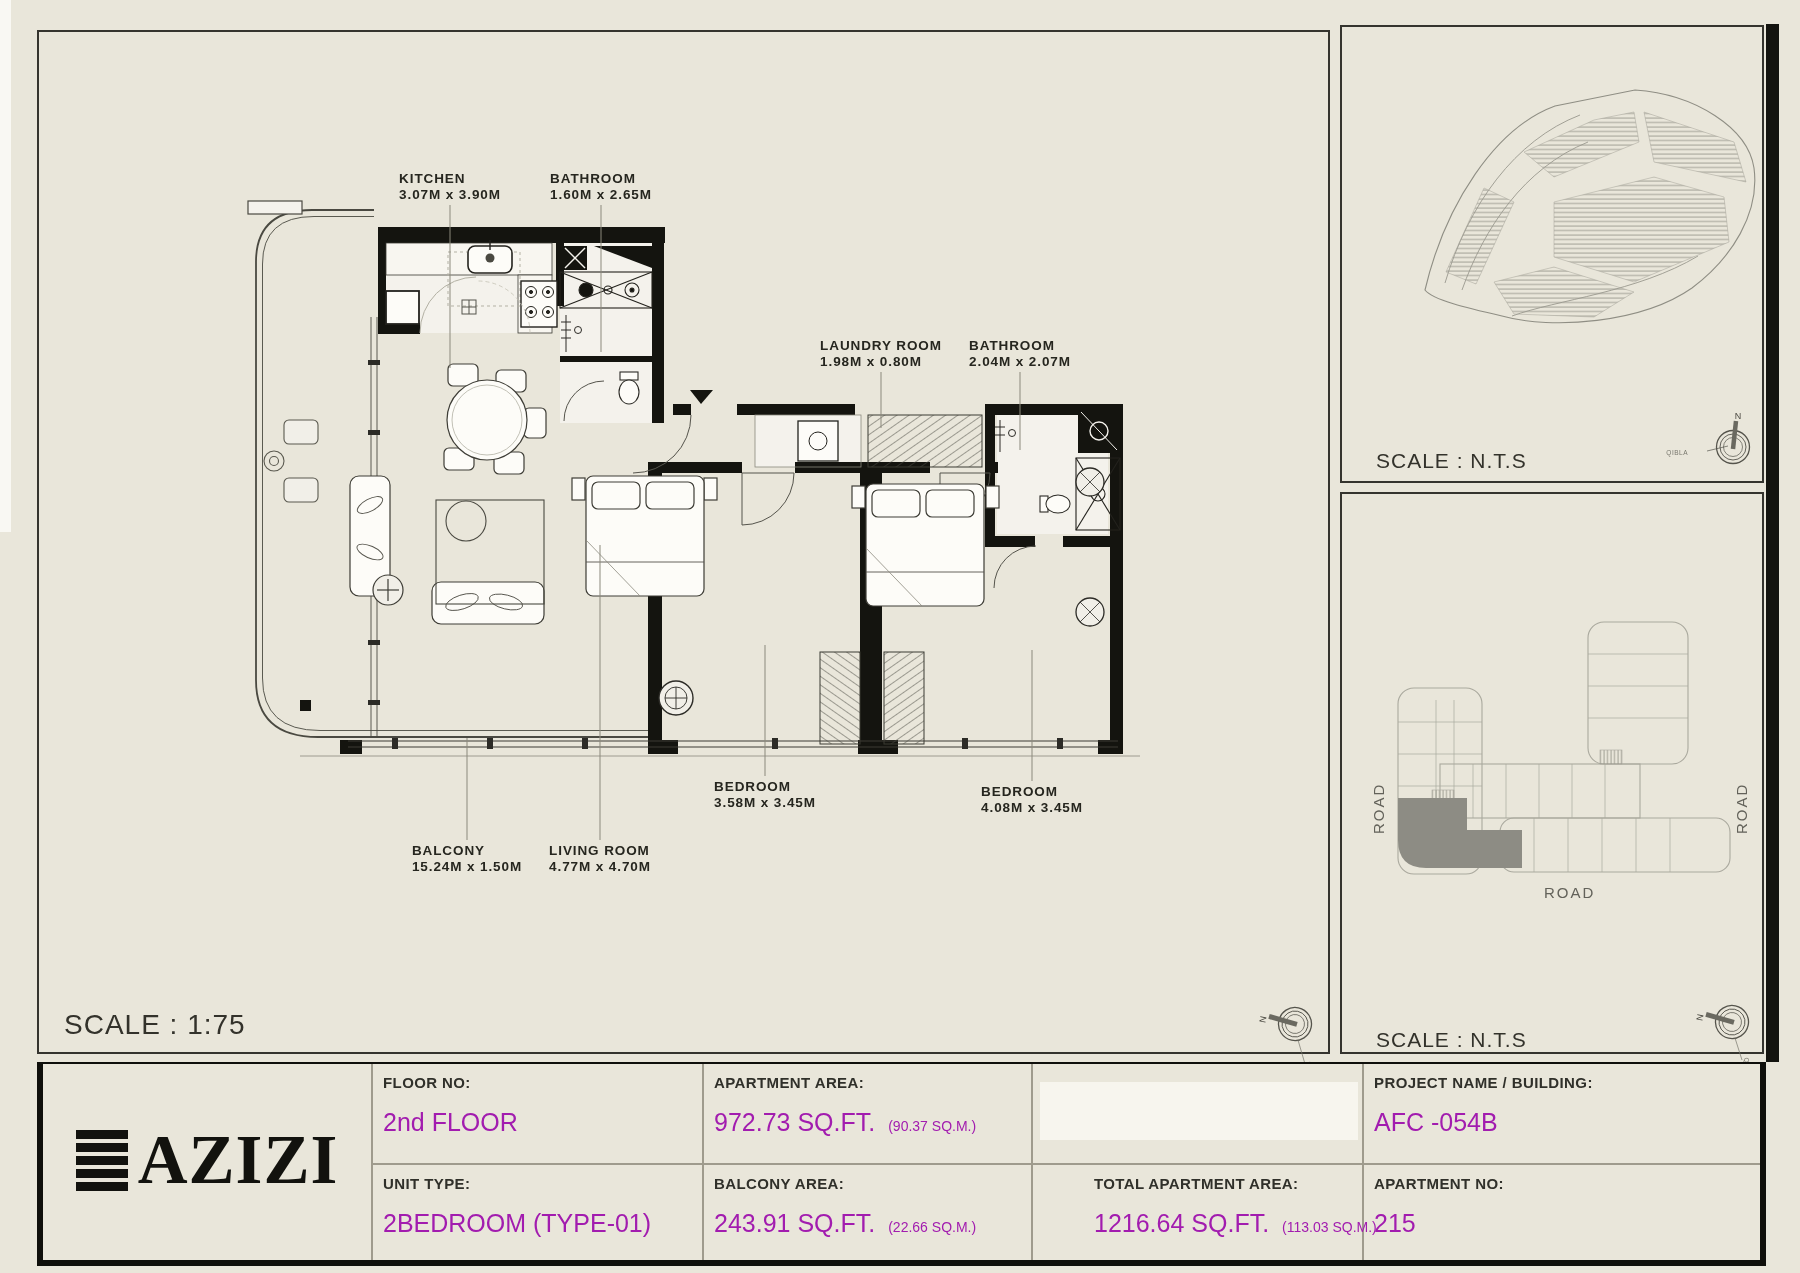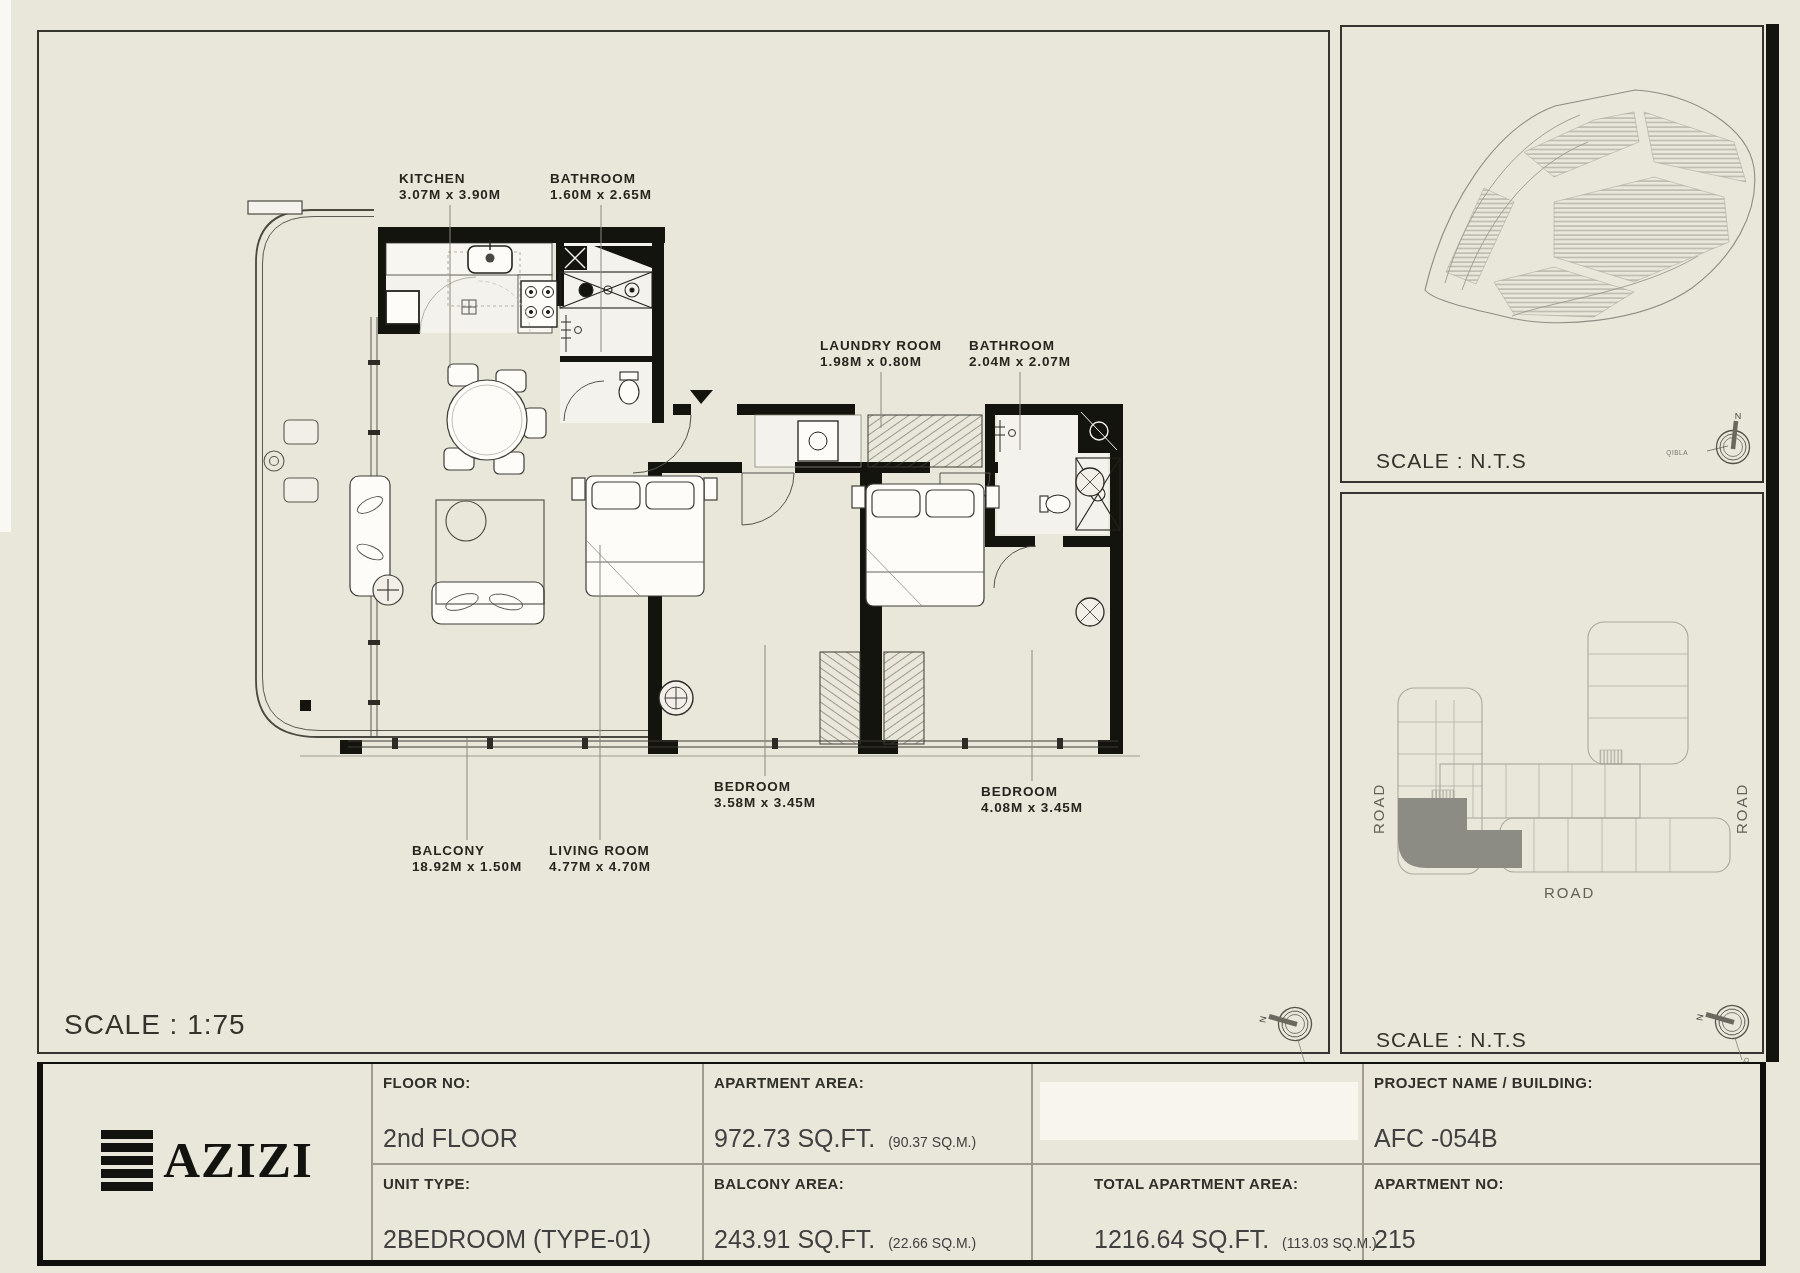--- a/index.html
+++ b/index.html
@@ -17,28 +17,28 @@
   .scale-lbl{position:absolute;font:400 28px/30px "Liberation Sans",sans-serif;
              letter-spacing:1px;color:#33322b;white-space:nowrap;}
   .scale-lbl.small{font-size:21px;line-height:23px;}
   
   .info-table{position:absolute;left:37px;top:1062px;width:1729px;height:204px;background:#e9e6da;
               border:6px solid #0f0f0b;border-top-width:2px;box-sizing:border-box;}
   .vdiv{position:absolute;top:0;bottom:0;width:1.5px;background:#9f9b8d;}
   .hdiv{position:absolute;height:1.5px;background:#9f9b8d;}
   .cell{position:absolute;box-sizing:border-box;padding:10px 0 0 12px;}
   .cell .clabel{font:700 15px/18px "Liberation Sans",sans-serif;letter-spacing:.4px;color:#30302a;}
-  .cell .cvalue{margin-top:32px;font:400 25px/28px "Liberation Sans",sans-serif;color:#404040;white-space:nowrap;}
+  .cell .cvalue{margin-top:16px;font:400 25px/28px "Liberation Sans",sans-serif;color:#a21caf;white-space:nowrap;}
   .cell .cmetric{font-size:14px;margin-left:13px;}
   .blank-box{position:absolute;background:rgba(250,249,243,.8);}
   .logo-cell{position:absolute;left:0;top:0;width:328px;height:192px;display:flex;
              align-items:center;justify-content:center;gap:10px;}
   .logo-bars{display:flex;flex-direction:column;gap:4px;}
   .logo-bars span{display:block;width:52px;height:9px;background:#12120e;}
-  .logo-text{font-family:"Liberation Serif",serif;font-weight:700;font-size:51px;
+  .logo-text{font-family:"Liberation Serif",serif;font-weight:700;font-size:69px;
              letter-spacing:1px;color:#12120e;}
 </style>
 </head>
 <body>
 
 <div class="sheet">
 
   <div class="edge-strip"></div>
   <div class="right-band"></div>
 
@@ -414,21 +414,21 @@
   <div class="lbl" style="left:765px;top:779px">
     <div>BEDROOM</div>
     <div>3.58M x 3.45M</div>
   </div>
   <div class="lbl" style="left:1032px;top:784px">
     <div>BEDROOM</div>
     <div>4.08M x 3.45M</div>
   </div>
   <div class="lbl" style="left:467px;top:843px">
     <div>BALCONY</div>
-    <div>18.92M x 1.50M</div>
+    <div>15.24M x 1.50M</div>
   </div>
   <div class="lbl" style="left:600px;top:843px">
     <div>LIVING ROOM</div>
     <div>4.77M x 4.70M</div>
   </div>
 
   <div class="scale-lbl" style="left:64px;top:1010px">SCALE : 1:75</div>
   <div class="scale-lbl small" style="left:1376px;top:449px">SCALE : N.T.S</div>
   <div class="scale-lbl small" style="left:1376px;top:1028px">SCALE : N.T.S</div>
 

